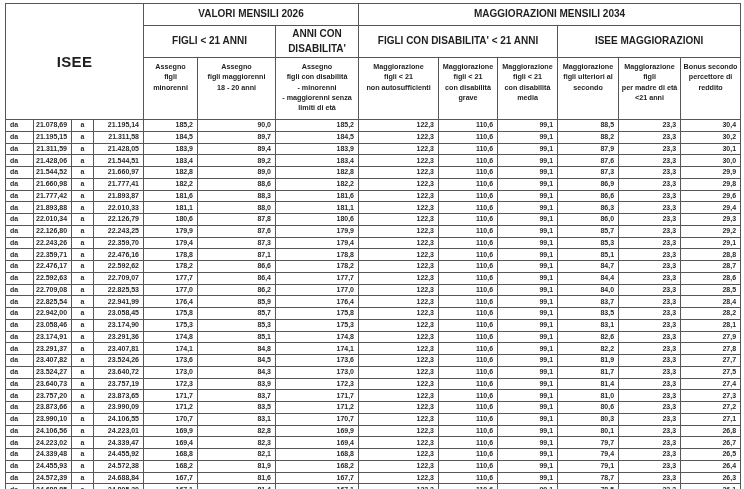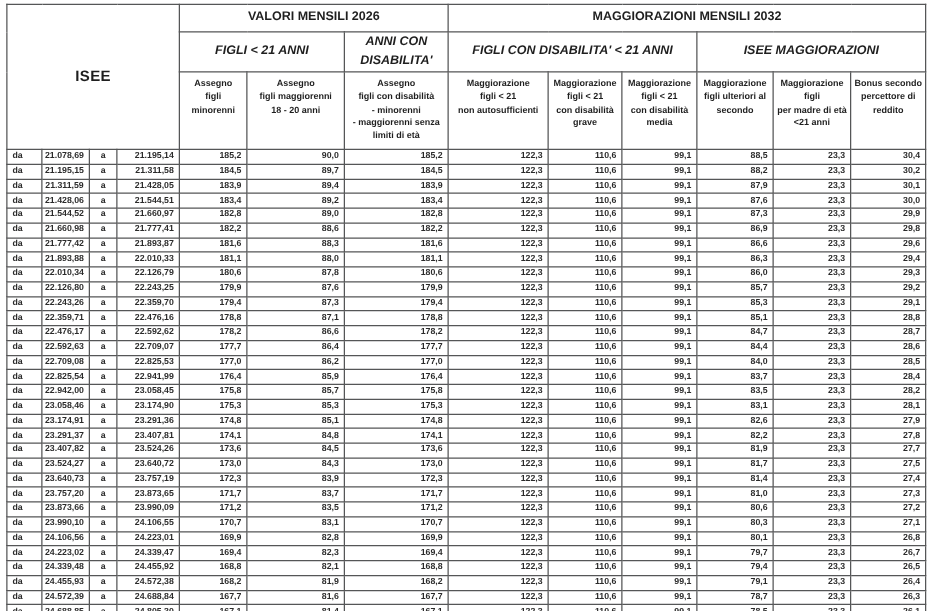--- a/index.html
+++ b/index.html
@@ -24,23 +24,23 @@
     font-weight: bold;
     color: #1f1f1f;
     text-align: center;
     vertical-align: middle;
     white-space: pre-line;
     padding: 1px 2px;
     font-size: 10px;
     line-height: 1.45;
   }
   tr.band1 { height: 22px; }
-  tr.band2 { height: 20px; font-style: italic; }
+  tr.band2 { height: 20px; }
   tr.band3 { height: 62px; margin-top: 48px; }
-  th.isee-head { font-size: 12px; letter-spacing: 0.3px; }
+  th.isee-head { font-size: 15px; letter-spacing: 0.3px; }
   th.colhead {
     vertical-align: top;
     padding-top: 4px;
     font-size: 7.2px;
     line-height: 10.3px;
     font-weight: bold;
   }
   .aut tbody tr { height: 11.75px; }
   .aut td {
     font-size: 7px;
@@ -70,21 +70,21 @@
       <col style="width:59px">
       <col style="width:60px">
     <col style="width:61px">
       <col style="width:62px">
       <col style="width:60px">
   </colgroup>
   <thead>
     <tr class="band1">
       <th rowspan="3" colspan="4" class="isee-head">ISEE</th>
       <th colspan="3">VALORI MENSILI 2026</th>
-      <th colspan="6">MAGGIORAZIONI MENSILI 2032</th>
+      <th colspan="6">MAGGIORAZIONI MENSILI 2034</th>
     </tr>
     <tr class="band2">
       <th colspan="2">FIGLI &lt; 21 ANNI</th>
       <th>ANNI CON DISABILITA'</th>
       <th colspan="3">FIGLI CON DISABILITA' &lt; 21 ANNI</th>
       <th colspan="3">ISEE MAGGIORAZIONI</th>
     </tr>
     <tr class="band3">
       <th class="colhead">Assegno
 figli minorenni</th>

